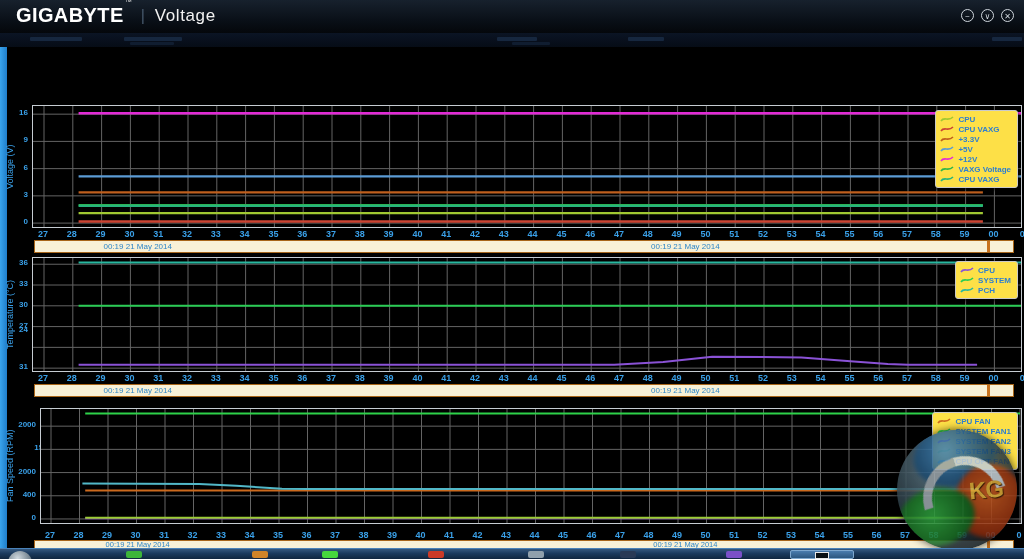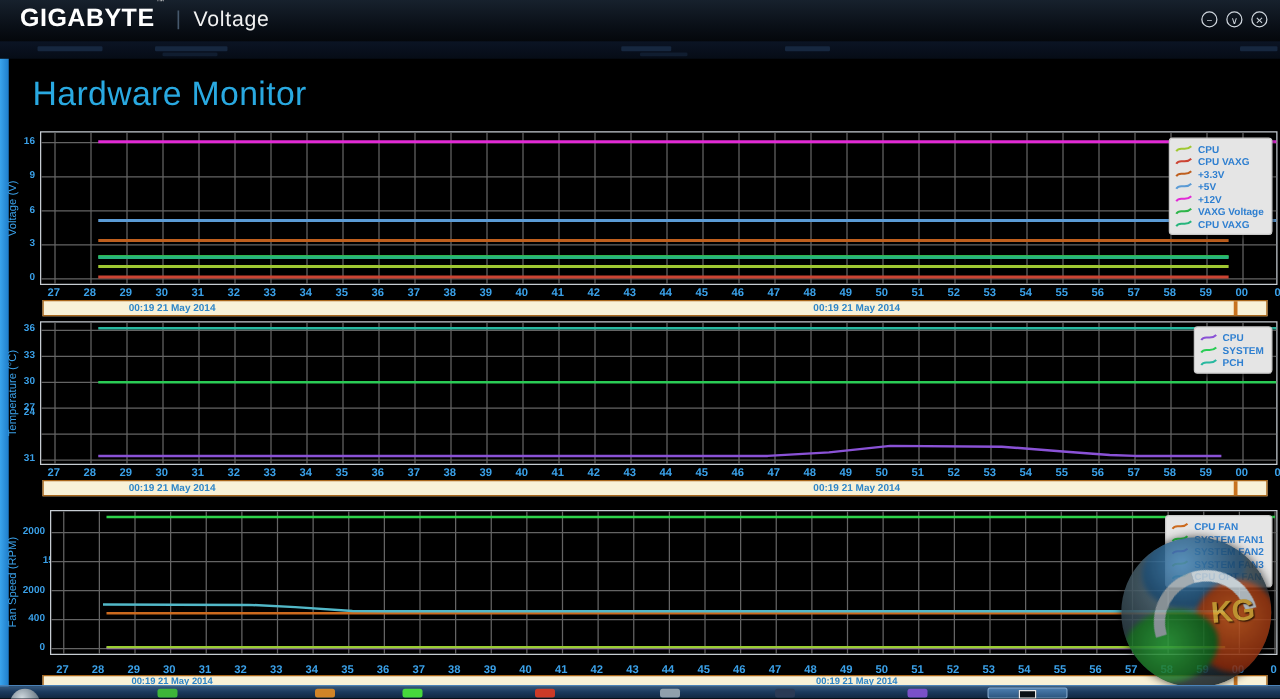--- a/index.html
+++ b/index.html
@@ -31,26 +31,26 @@
   
   .page-title{position:absolute;left:26px;top:60px;margin:0;font-size:27px;font-weight:400;
     letter-spacing:.3px;color:#29a9e1;}
 
   
   .plot{position:absolute;background:#000;border:1px solid #c6ccd2;box-sizing:border-box;}
   .ylabel{position:absolute;writing-mode:vertical-rl;transform:rotate(180deg);
     color:#3aa0e8;font-size:9px;display:flex;align-items:center;justify-content:center;width:16px;}
   .ytick{position:absolute;color:#3aa0e8;font-size:8px;font-weight:bold;text-align:right;width:26px;}
   .xtick{position:absolute;color:#3aa0e8;font-size:9px;font-weight:bold;text-align:center;width:20px;}
-  .legend{position:absolute;background:#e5e5e5;border:1px solid #c9c9c9;border-radius:3px;
+  .legend{position:absolute;background:#fde047;border:1px solid #c9c9c9;border-radius:3px;
     padding:3px 6px 3px 4px;box-shadow:1px 2px 3px rgba(0,0,0,.6);z-index:3;}
   .legend-row{display:flex;align-items:center;gap:4px;height:10px;}
   .legend-row span{color:#2e7fd0;font-size:8px;font-weight:bold;white-space:nowrap;}
   .band{position:absolute;background:#f8f1d7;border:1px solid #a8661a;box-sizing:border-box;z-index:2;}
-  .bandlabel{position:absolute;top:0;transform:translateX(-50%);color:#2e86c8;font-weight:bold;white-space:nowrap;}
+  .bandlabel{position:absolute;top:0;transform:translateX(-50%);color:#2e86c8;font-weight:normal;white-space:nowrap;}
   .banddiv{position:absolute;top:0;width:3px;height:100%;background:#c8731f;}
 
   
   .wm{position:absolute;left:893px;top:426px;width:128px;height:128px;opacity:.88;z-index:5;pointer-events:none;}
   .sphere{position:absolute;left:4px;top:4px;width:120px;height:120px;border-radius:50%;overflow:hidden;
     background:radial-gradient(circle at 38% 30%,#6a8694 0%,#3a4e58 38%,#141e24 78%,#0a1014 100%);
     box-shadow:0 0 8px rgba(0,0,0,.8);}
   .blob{position:absolute;border-radius:50%;filter:blur(2px);}
   .blob-blue{left:16px;top:-6px;width:84px;height:62px;transform:rotate(-14deg);
     background:radial-gradient(circle at 40% 40%,#4585b5,#173f60 75%);}
@@ -97,21 +97,20 @@
     <i style="left:124px;width:58px"></i>
     <i class="row2" style="left:130px;width:44px"></i>
     <i style="left:497px;width:40px"></i>
     <i style="left:628px;width:36px"></i>
     <i class="row2" style="left:512px;width:38px"></i>
     <i style="left:992px;width:30px"></i>
   </div>
 
   <div class="accent"></div>
 
-  <h1 class="page-title">Hardware Monitor</h1>
 
   <div id="charts">
       <div class="ylabel" style="left: 2px; top: 105px; height: 123px;">Voltage (V)</div>
       <div class="ytick" style="left: 2px; top: 217.1px;">0</div>
       <div class="ytick" style="left: 2px; top: 189.867px;">3</div>
       <div class="ytick" style="left: 2px; top: 162.635px;">6</div>
       <div class="ytick" style="left: 2px; top: 135.402px;">9</div>
       <div class="ytick" style="left: 2px; top: 108.17px;">16</div>
       <svg class="plot" width="990" height="123" style="left: 32px; top: 105px;">
         <line x1="11" x2="11" y1="0" y2="123" stroke="#646464" stroke-width="1"></line>

